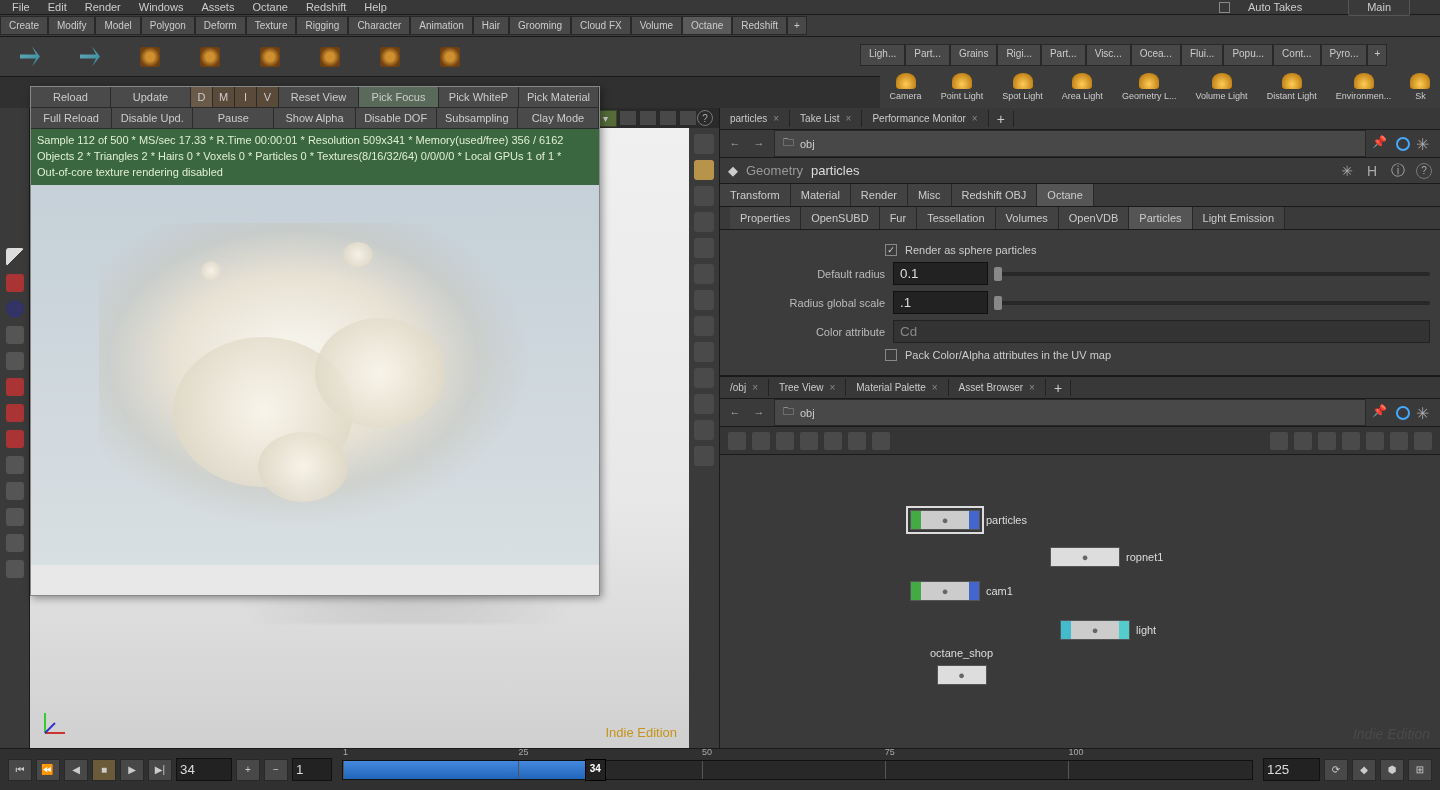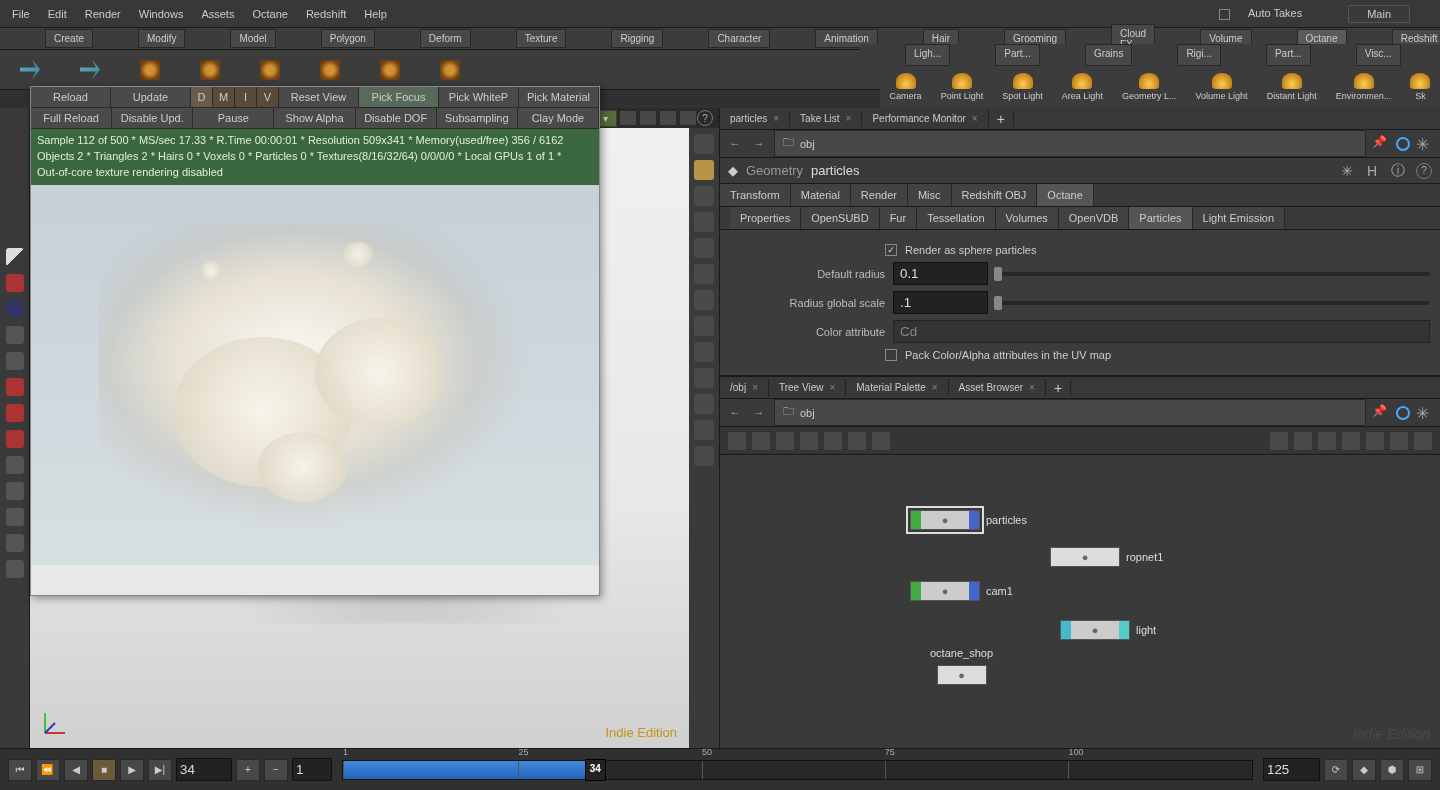--- a/index.html
+++ b/index.html
@@ -1,23 +1,23 @@
 <!DOCTYPE html>
 <html><head>
 <meta charset="utf-8">
 <style>
 * { margin: 0; padding: 0; box-sizing: border-box; font-family: Arial, sans-serif; }
 body { background: #303030; color: #ccc; font-size: 11px; overflow: hidden; width: 1440px; height: 790px; position: relative; }
-.menubar { background: #383838; height: 28px; display: flex; align-items: center; padding: 0 12px; border-bottom: 1px solid #1a1a1a; }
+.menubar { background: #383838; height: 15px; display: flex; align-items: center; padding: 0 12px; border-bottom: 1px solid #1a1a1a; }
 .menubar span { margin-right: 18px; cursor: pointer; }
 .menubar .right { margin-left: auto; display: flex; align-items: center; gap: 10px; }
 .menubar .dropdown { background: #3a3a3a; border: 1px solid #555; padding: 2px 18px; border-radius: 2px; }
 .checkbox-empty { width: 11px; height: 11px; border: 1px solid #888; display: inline-block; vertical-align: middle; margin-right: 4px; }
 .shelf-tabs { background: #3c3c3c; height: 22px; display: flex; align-items: center; font-size: 10px; border-bottom: 1px solid #1a1a1a; }
-.shelf-tab { padding: 3px 8px; background: #484848; border: 1px solid #282828; cursor: pointer; margin-left: 45px; }
+.shelf-tab { padding: 3px 8px; background: #484848; border: 1px solid #282828; cursor: pointer; }
 .shelf-tab.active { background: #5a5a5a; }
 .shelf-tab.plus { padding: 3px 6px; }
 .shelf-icons { background: #3c3c3c; height: 40px; display: flex; align-items: center; padding: 0 20px; gap: 40px; border-bottom: 1px solid #1a1a1a; }
 .shelf-icon { width: 20px; height: 20px; background: radial-gradient(circle, #d09030 30%, #704010 70%); border-radius: 3px; }
 .shelf-icon.wind { background: linear-gradient(135deg, #6ab, #389); clip-path: polygon(0 40%, 80% 40%, 60% 0, 100% 50%, 60% 100%, 80% 60%, 0 60%); }
 .top-right-tabs { position: absolute; right: 0; top: 44px; width: 580px; height: 22px; background: #3c3c3c; display: flex; font-size: 10px; }
 .top-right-tabs .shelf-tab { flex: 0 0 auto; }
 .light-toolbar { position: absolute; right: 0; top: 66px; width: 560px; height: 42px; background: #3c3c3c; display: flex; align-items: center; justify-content: space-around; font-size: 9px; }
 .light-tool { display: flex; flex-direction: column; align-items: center; gap: 2px; cursor: pointer; }
 .light-tool .icon { width: 20px; height: 16px; background: radial-gradient(ellipse at 50% 70%, #ffcc55, #aa6600); border-radius: 50% 50% 20% 20%; }

